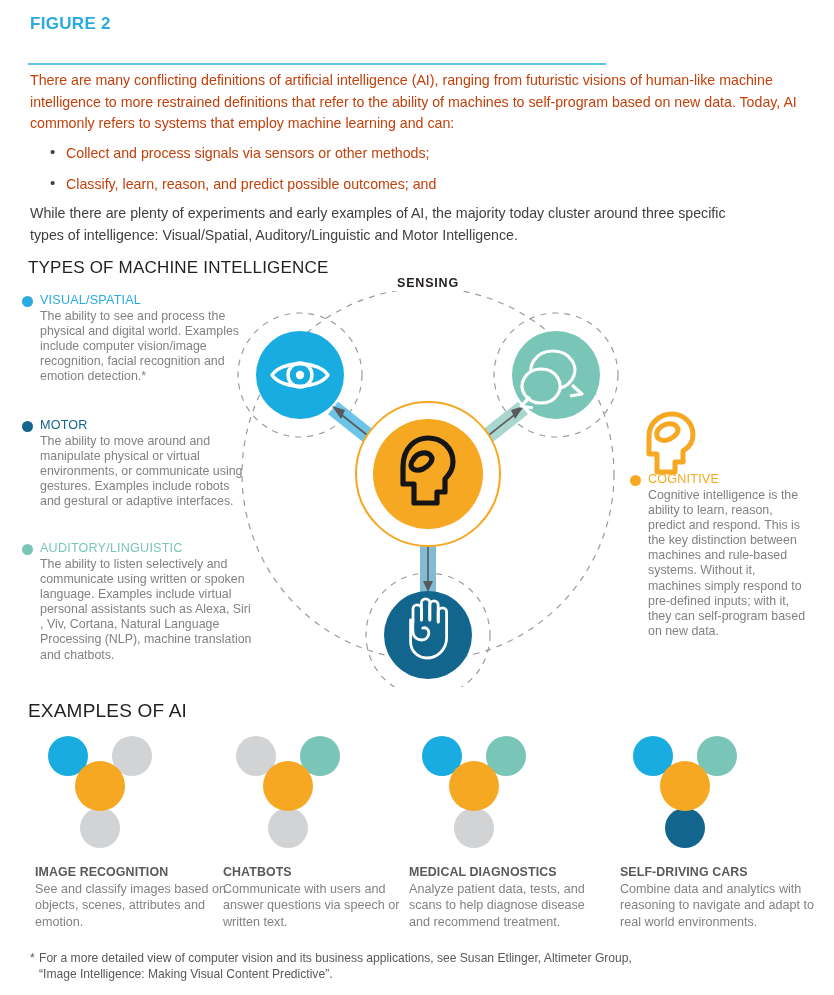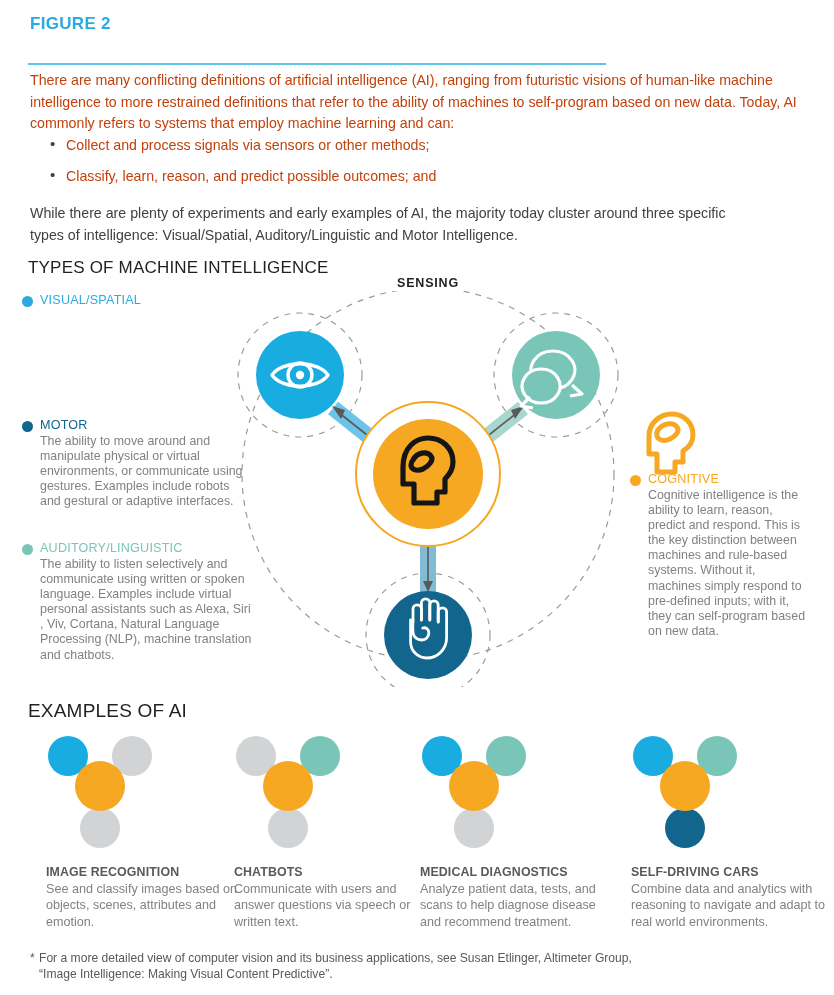--- a/index.html
+++ b/index.html
@@ -26,21 +26,21 @@
   .rule {
     position: absolute; left: 28px; top: 63px;
     width: 578px; height: 2px; background: #5ec5e8;
   }
 
   
   .intro {
     position: absolute; left: 30px; top: 70px; width: 776px;
     font-size: 14.2px; line-height: 21.5px; color: #c2410c;
   }
-  .bullets { margin: 0 0 0 36px; }
+  .bullets { margin: 8px 0 0 36px; }
   .bullets li { list-style: none; position: relative; margin-bottom: 11px;
                 font-size: 14.2px; line-height: 20px; }
   .bullets li:before {
     content: "•"; position: absolute; left: -16px; top: -1px;
     font-size: 15px; color: #414042;
   }
   .intro2 { position: absolute; left: 30px; top: 203px; width: 700px;
             font-size: 14.2px; line-height: 21.5px; color: #414042; }
 
   
@@ -81,21 +81,21 @@
   .example-label {
     font-size: 12.4px; font-weight: bold; color: #58595b; letter-spacing: .1px;
     display: block; margin-bottom: 2px;
   }
   .example-desc { font-size: 12.6px; line-height: 16.3px; color: #808285; display: block; }
   #example-0 { left: 30px; top: 725px; }
   #example-1 { left: 218px; top: 725px; }
   #example-2 { left: 404px; top: 725px; }
   #example-3 { left: 615px; top: 725px; }
   .example-graph { height: 125px; }
-  .example-text { position: absolute; top: 140px; left: 16px; width: 195px; }
+  .example-text { position: absolute; top: 140px; left: 5px; width: 195px; }
 
   
   #footnote {
     position: absolute; left: 30px; top: 950px; width: 640px;
     font-size: 12.1px; line-height: 16px; color: #58595b;
   }
   #footnote .star { position: absolute; left: 0; top: 0; }
   #footnote .fn-text { display: block; margin-left: 9px; }
 </style>
 </head>
@@ -113,20 +113,21 @@
       <li>Classify, learn, reason, and predict possible outcomes; and</li>
     </ul>
   </div>
   <div class="intro2">While there are plenty of experiments and early examples of AI, the majority today cluster around three specific types of intelligence: Visual/Spatial, Auditory/Linguistic and Motor Intelligence.</div>
 
   <div class="section-heading" id="types-heading">TYPES OF MACHINE INTELLIGENCE</div>
 
   <div class="legend-item" id="legend-0">
     <span class="legend-dot" style="background:#29abe2"></span>
     <span class="legend-title" style="color:#29abe2">VISUAL/SPATIAL</span>
+    <span class="legend-body">The ability to see and process the physical and digital world. Examples include computer vision/image recognition, facial recognition and emotion detection.*</span>
   </div>
 
   <div class="legend-item" id="legend-1">
     <span class="legend-dot" style="background:#12658c"></span>
     <span class="legend-title" style="color:#12658c">MOTOR</span>
     <span class="legend-body">The ability to move around and manipulate physical or virtual environments, or communicate using gestures. Examples include robots and gestural or adaptive interfaces.</span>
   </div>
 
   <div class="legend-item" id="legend-2">
     <span class="legend-dot" style="background:#79c5b8"></span>

